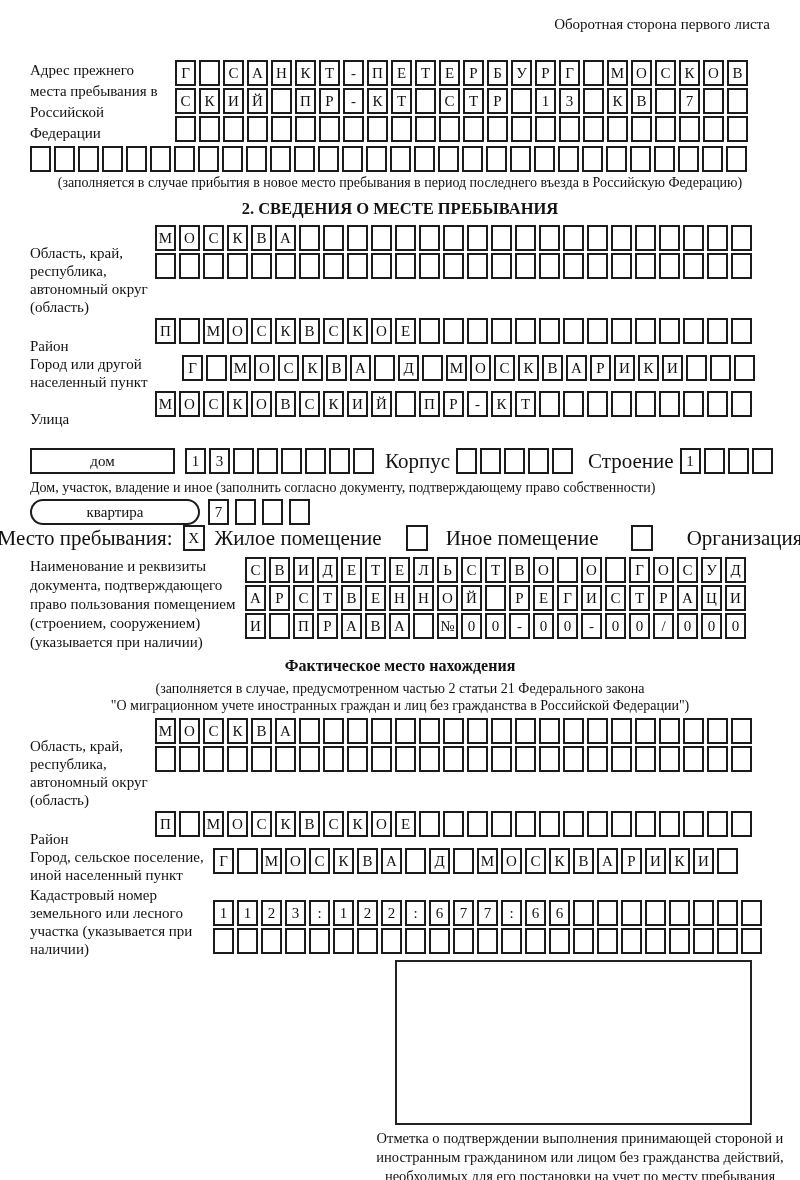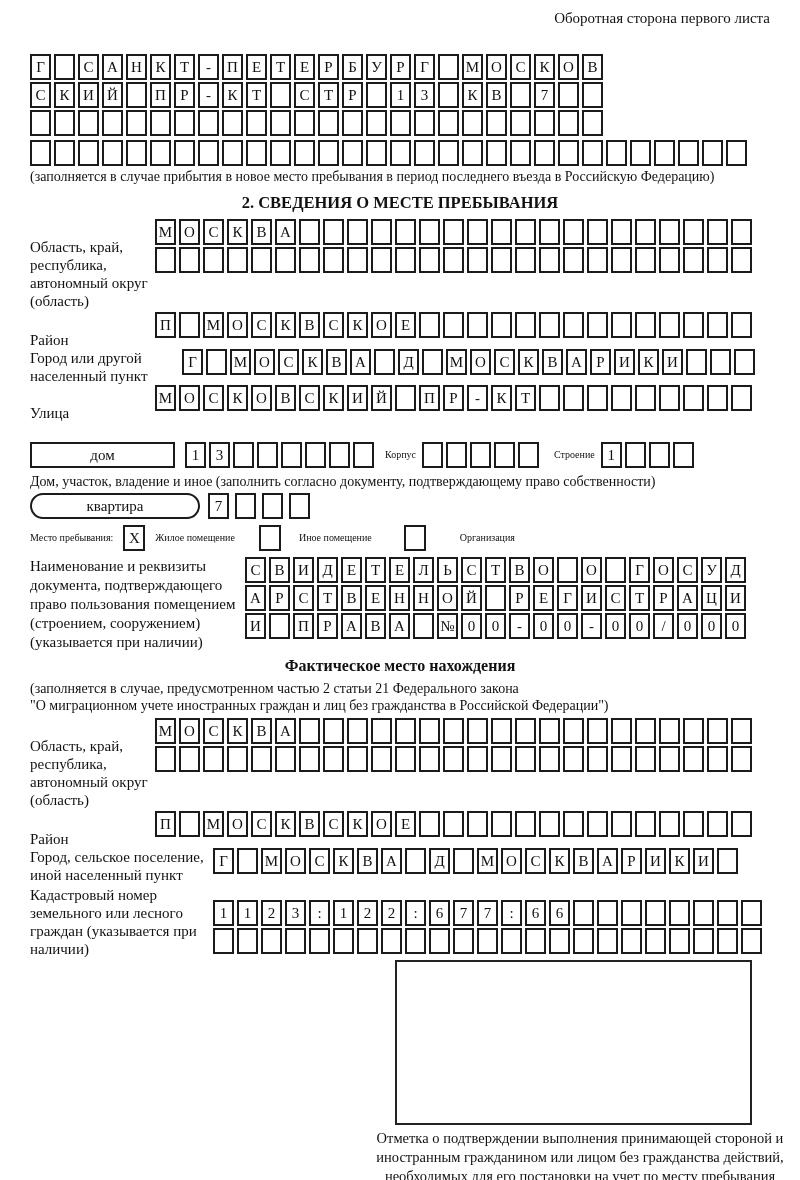--- a/index.html
+++ b/index.html
@@ -1,46 +1,46 @@
 <!DOCTYPE html>
 <html><head>
 <meta charset="utf-8">
 <style>
   html,body{margin:0;padding:0;background:#fff;}
   .page{
     position:relative;
     width:800px;height:1180px;
     box-sizing:border-box;
-    padding:8px 30px 0 30px;
+    padding:14px 30px 0 30px;
     font-family:"Liberation Serif", serif;
     color:#111;
     overflow:hidden;
   }
   .header-note{text-align:right;font-size:15px;line-height:20px;}
   .field{display:flex;align-items:flex-start;}
   .label{font-size:15px;line-height:18px;box-sizing:border-box;padding-right:6px;}
   .w145{width:145px;} .w125{width:125px;margin-top:19px;} .w152{width:152px;} .w215{width:215px;} .w183{width:183px;}
   .rows{display:flex;flex-direction:column;}
   .boxrow{display:flex;margin-bottom:2px;height:26px;}
   .cell{
     width:21px;height:26px;box-sizing:border-box;
     border:2px solid #1b1b1b;margin-right:3px;
     display:flex;align-items:center;justify-content:center;
     font-size:15px;line-height:1;background:#fff;flex:0 0 auto;
   }
   .gapped .cell{margin-right:6px;}
   .note{font-size:14px;line-height:17px;}
-  .center{text-align:left;}
+  .center{text-align:center;}
   .sec-title{font-size:16.5px;font-weight:bold;text-align:center;line-height:20px;margin-top:8px;}
   .widebox{
     box-sizing:border-box;border:2px solid #1b1b1b;height:26px;
     display:flex;align-items:center;justify-content:center;
     font-size:15px;background:#fff;flex:0 0 auto;
   }
-  .inline-label{font-size:10px;line-height:26px;white-space:nowrap;}
+  .inline-label{font-size:21px;line-height:26px;white-space:nowrap;}
   .checkbox{
     width:22px;height:26px;box-sizing:border-box;border:2px solid #1b1b1b;
     display:flex;align-items:center;justify-content:center;font-size:15px;flex:0 0 auto;
   }
   .stamp-box{
     box-sizing:border-box;border:2px solid #222;
     width:357px;height:165px;margin-left:365px;margin-top:2px;background:#fff;
   }
   .stamp-caption{
     margin-left:340px;width:420px;text-align:center;
@@ -48,20 +48,21 @@
   }
 </style>
 </head>
 <body>
 
 <div class="page">
 
   <div class="header-note">Оборотная сторона первого листа</div>
 
   <div class="field" style="margin-top:26px;">
+    <div class="label w145" style="line-height:21px;">Адрес прежнего места пребывания в Российской Федерации</div>
     <div class="rows">
       <div class="boxrow">
           <span class="cell">Г</span>
           <span class="cell"></span>
           <span class="cell">С</span>
           <span class="cell">А</span>
           <span class="cell">Н</span>
           <span class="cell">К</span>
           <span class="cell">Т</span>
           <span class="cell">-</span>
@@ -357,21 +358,21 @@
   <div class="field" style="margin-top:3px;">
     <div class="widebox" style="width:170px;margin-right:8px;border-radius:13px;">квартира</div>
     <div class="boxrow gapped" style="margin-bottom:0;">
         <span class="cell">7</span>
         <span class="cell"></span>
         <span class="cell"></span>
         <span class="cell"></span>
       </div>
   </div>
 
-  <div class="field" style="margin-top:6px;align-items:center;">
+  <div class="field" style="margin-top:0;align-items:center;justify-content:center;">
     <div class="inline-label">Место пребывания:</div>
     <div class="checkbox" style="margin-left:10px;">X</div>
     <div class="inline-label" style="margin-left:10px;">Жилое помещение</div>
     <div class="checkbox" style="margin-left:24px;"></div>
     <div class="inline-label" style="margin-left:18px;">Иное помещение</div>
     <div class="checkbox" style="margin-left:32px;"></div>
     <div class="inline-label" style="margin-left:34px;">Организация</div>
   </div>
 
   <div class="field" style="margin-top:6px;">
@@ -566,21 +567,21 @@
         <span class="cell">А</span>
         <span class="cell">Р</span>
         <span class="cell">И</span>
         <span class="cell">К</span>
         <span class="cell">И</span>
         <span class="cell"></span>
       </div>
   </div>
 
   <div class="field" style="margin-top:2px;">
-    <div class="label w183">Кадастровый номер земельного или лесного граждан (указывается при наличии)</div>
+    <div class="label w183">Кадастровый номер земельного или лесного участка (указывается при наличии)</div>
     <div class="rows" style="margin-top:14px;">
       <div class="boxrow">
           <span class="cell">1</span>
           <span class="cell">1</span>
           <span class="cell">2</span>
           <span class="cell">3</span>
           <span class="cell">:</span>
           <span class="cell">1</span>
           <span class="cell">2</span>
           <span class="cell">2</span>

